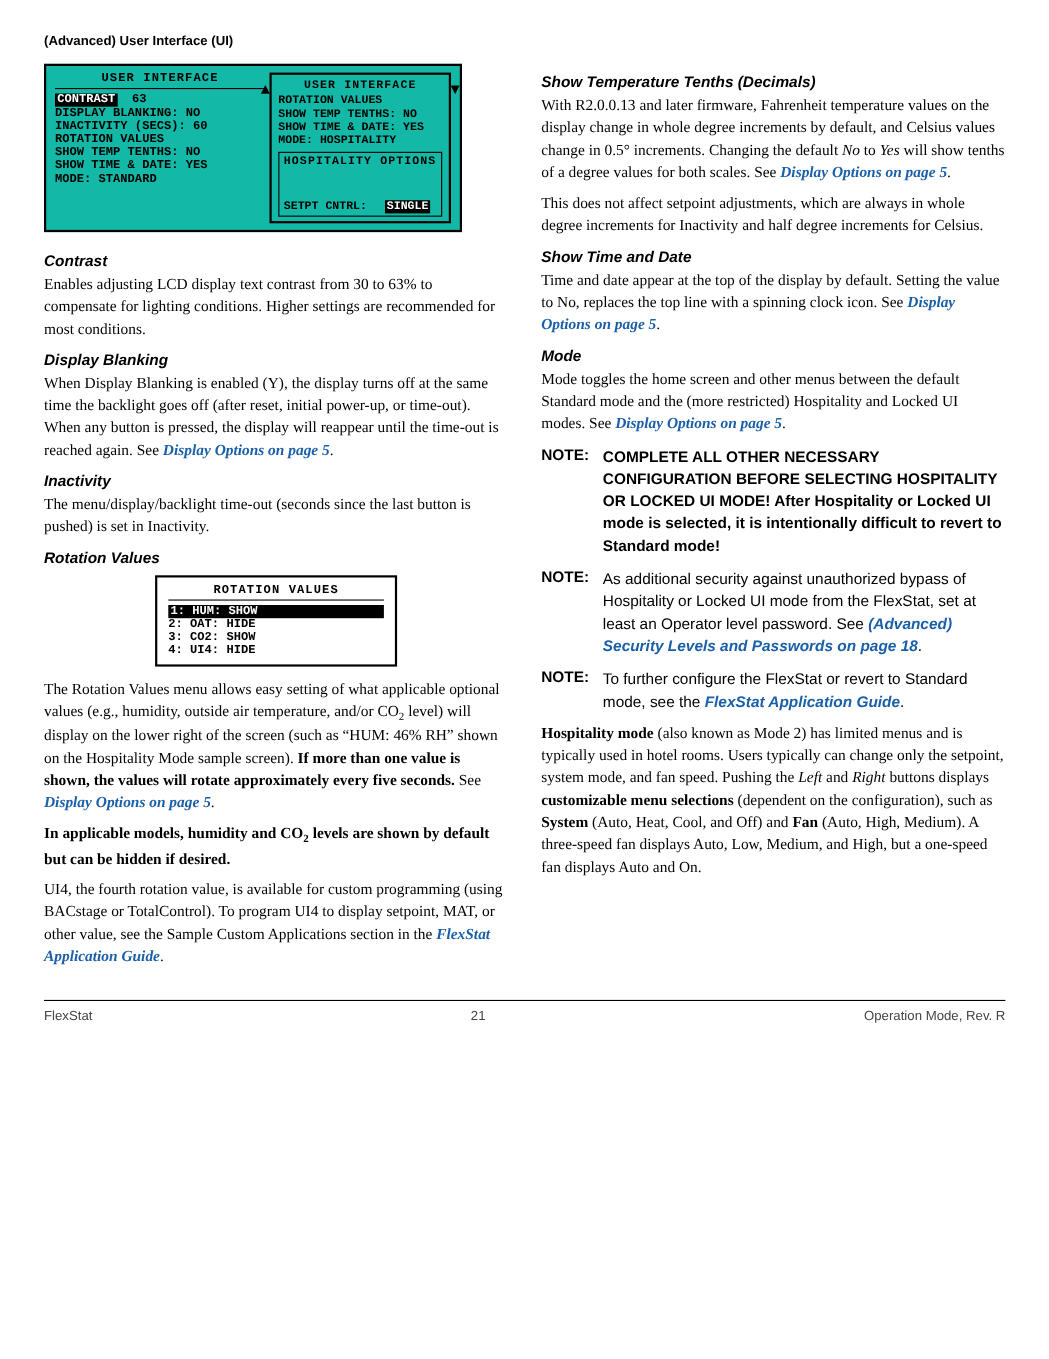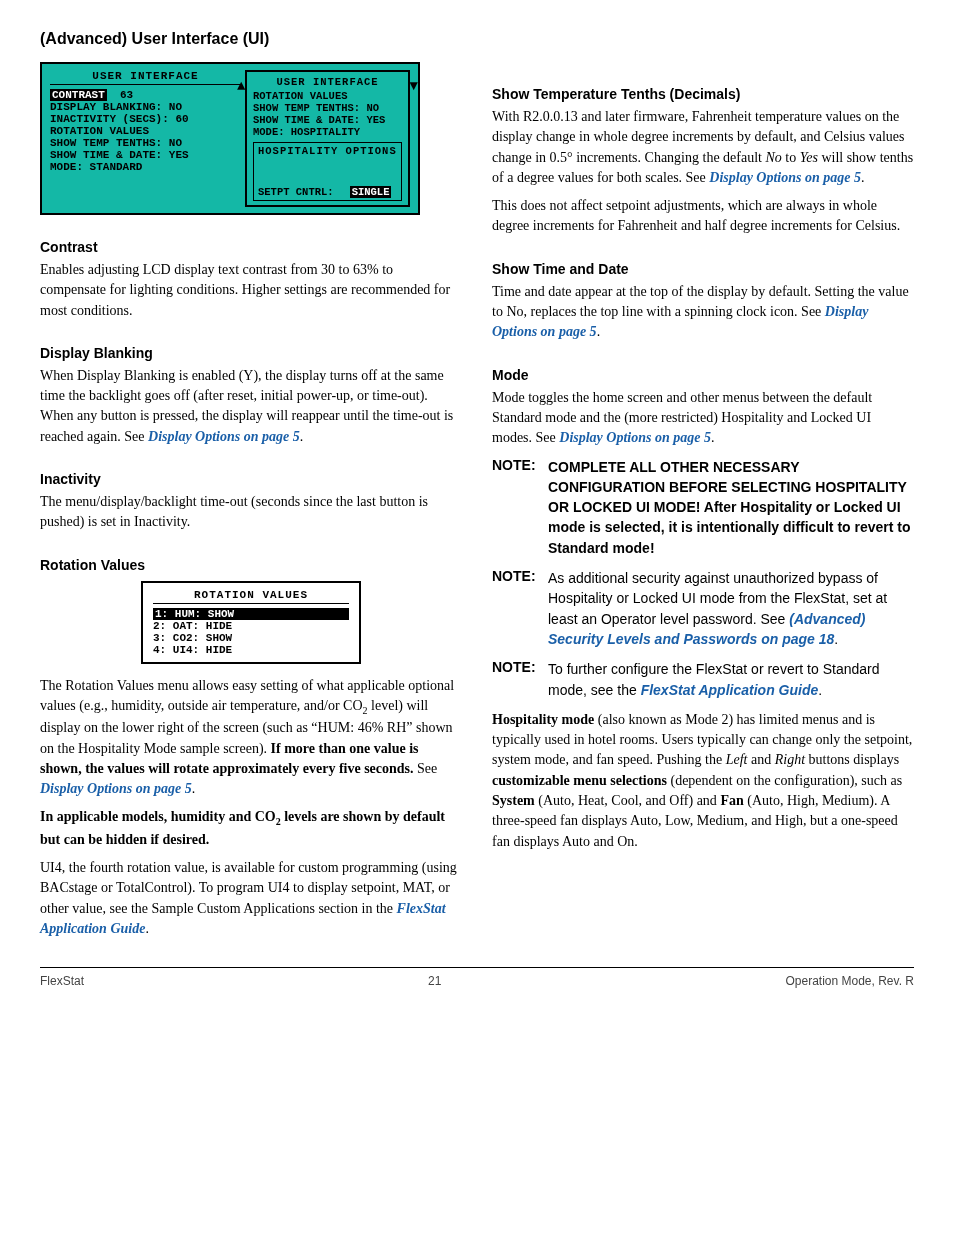--- a/index.html
+++ b/index.html
@@ -21,21 +21,21 @@
       gap: 30px;
     }
     .left-col {
       flex: 1;
       max-width: 440px;
     }
     .right-col {
       flex: 1;
     }
     h1.page-heading {
-      font-size: 16px;
+      font-size: 12px;
       font-weight: bold;
       font-family: Arial, sans-serif;
       margin-bottom: 14px;
     }
     .ui-display-box {
       border: 2px solid #000;
       font-family: 'Courier New', monospace;
       font-size: 11px;
       font-weight: bold;
       color: #000;
@@ -102,22 +102,23 @@
     }
     .setpt-row .highlight-row {
       background: #000;
       color: #fff;
       padding: 0 2px;
     }
     .section-heading {
       font-family: Arial, sans-serif;
       font-weight: bold;
       font-size: 14px;
-      margin-top: 24px;
+      margin-top: 8px;
       margin-bottom: 5px;
+      font-style: italic;
     }
     p {
       margin-bottom: 8px;
       line-height: 1.45;
       font-size: 14px;
     }
     a.link-blue {
       color: #1a5fa8;
       text-decoration: none;
       font-style: italic;
@@ -254,21 +255,21 @@
 
     </div>
 
     <div class="right-col">
 
       <div class="section-heading">Show Temperature Tenths (Decimals)</div>
       <p>
         With R2.0.0.13 and later firmware, Fahrenheit temperature values on the display change in whole degree increments by default, and Celsius values change in 0.5° increments. Changing the default <em>No</em> to <em>Yes</em> will show tenths of a degree values for both scales. See <a class="link-blue">Display Options on page 5</a>.
       </p>
       <p>
-        This does not affect setpoint adjustments, which are always in whole degree increments for Fahrenheit and half degree increments for Celsius.
+        This does not affect setpoint adjustments, which are always in whole degree increments for Inactivity and half degree increments for Celsius.
       </p>
 
       <div class="section-heading">Show Time and Date</div>
       <p>
         Time and date appear at the top of the display by default. Setting the value to No, replaces the top line with a spinning clock icon. See <a class="link-blue">Display Options on page 5</a>.
       </p>
 
       <div class="section-heading">Mode</div>
       <p>
         Mode toggles the home screen and other menus between the default Standard mode and the (more restricted) Hospitality and Locked UI modes. See <a class="link-blue">Display Options on page 5</a>.

